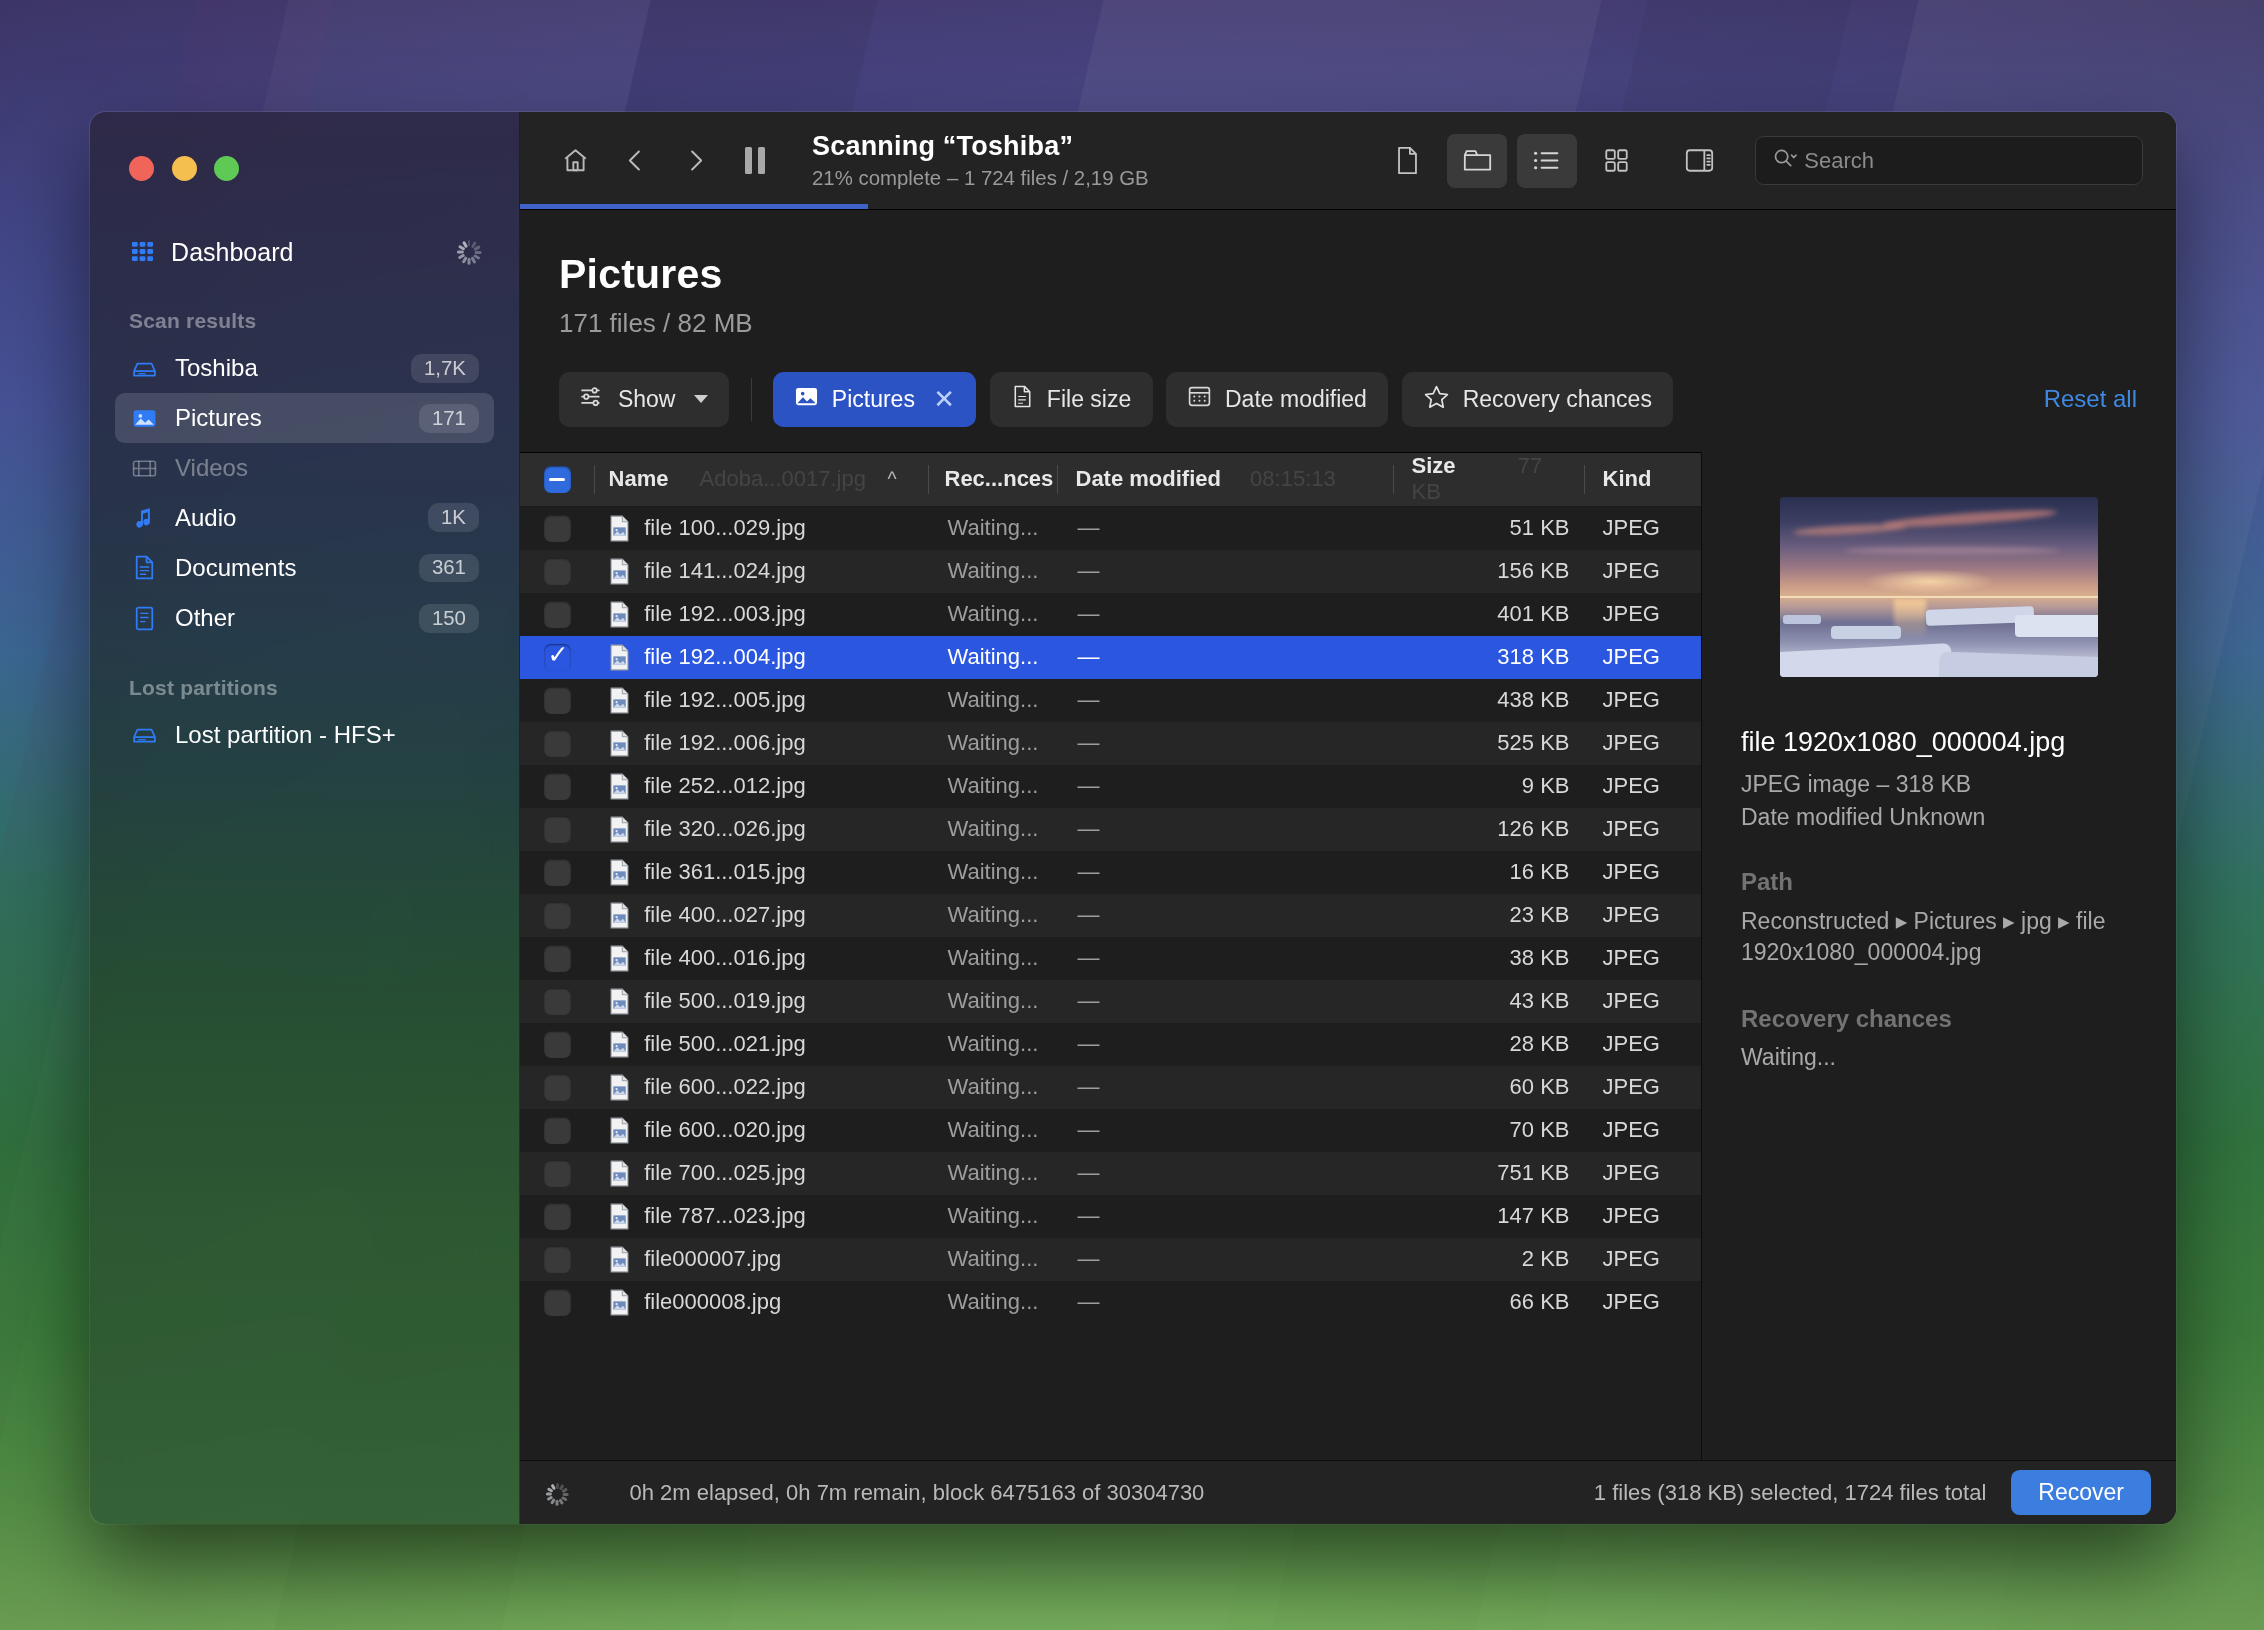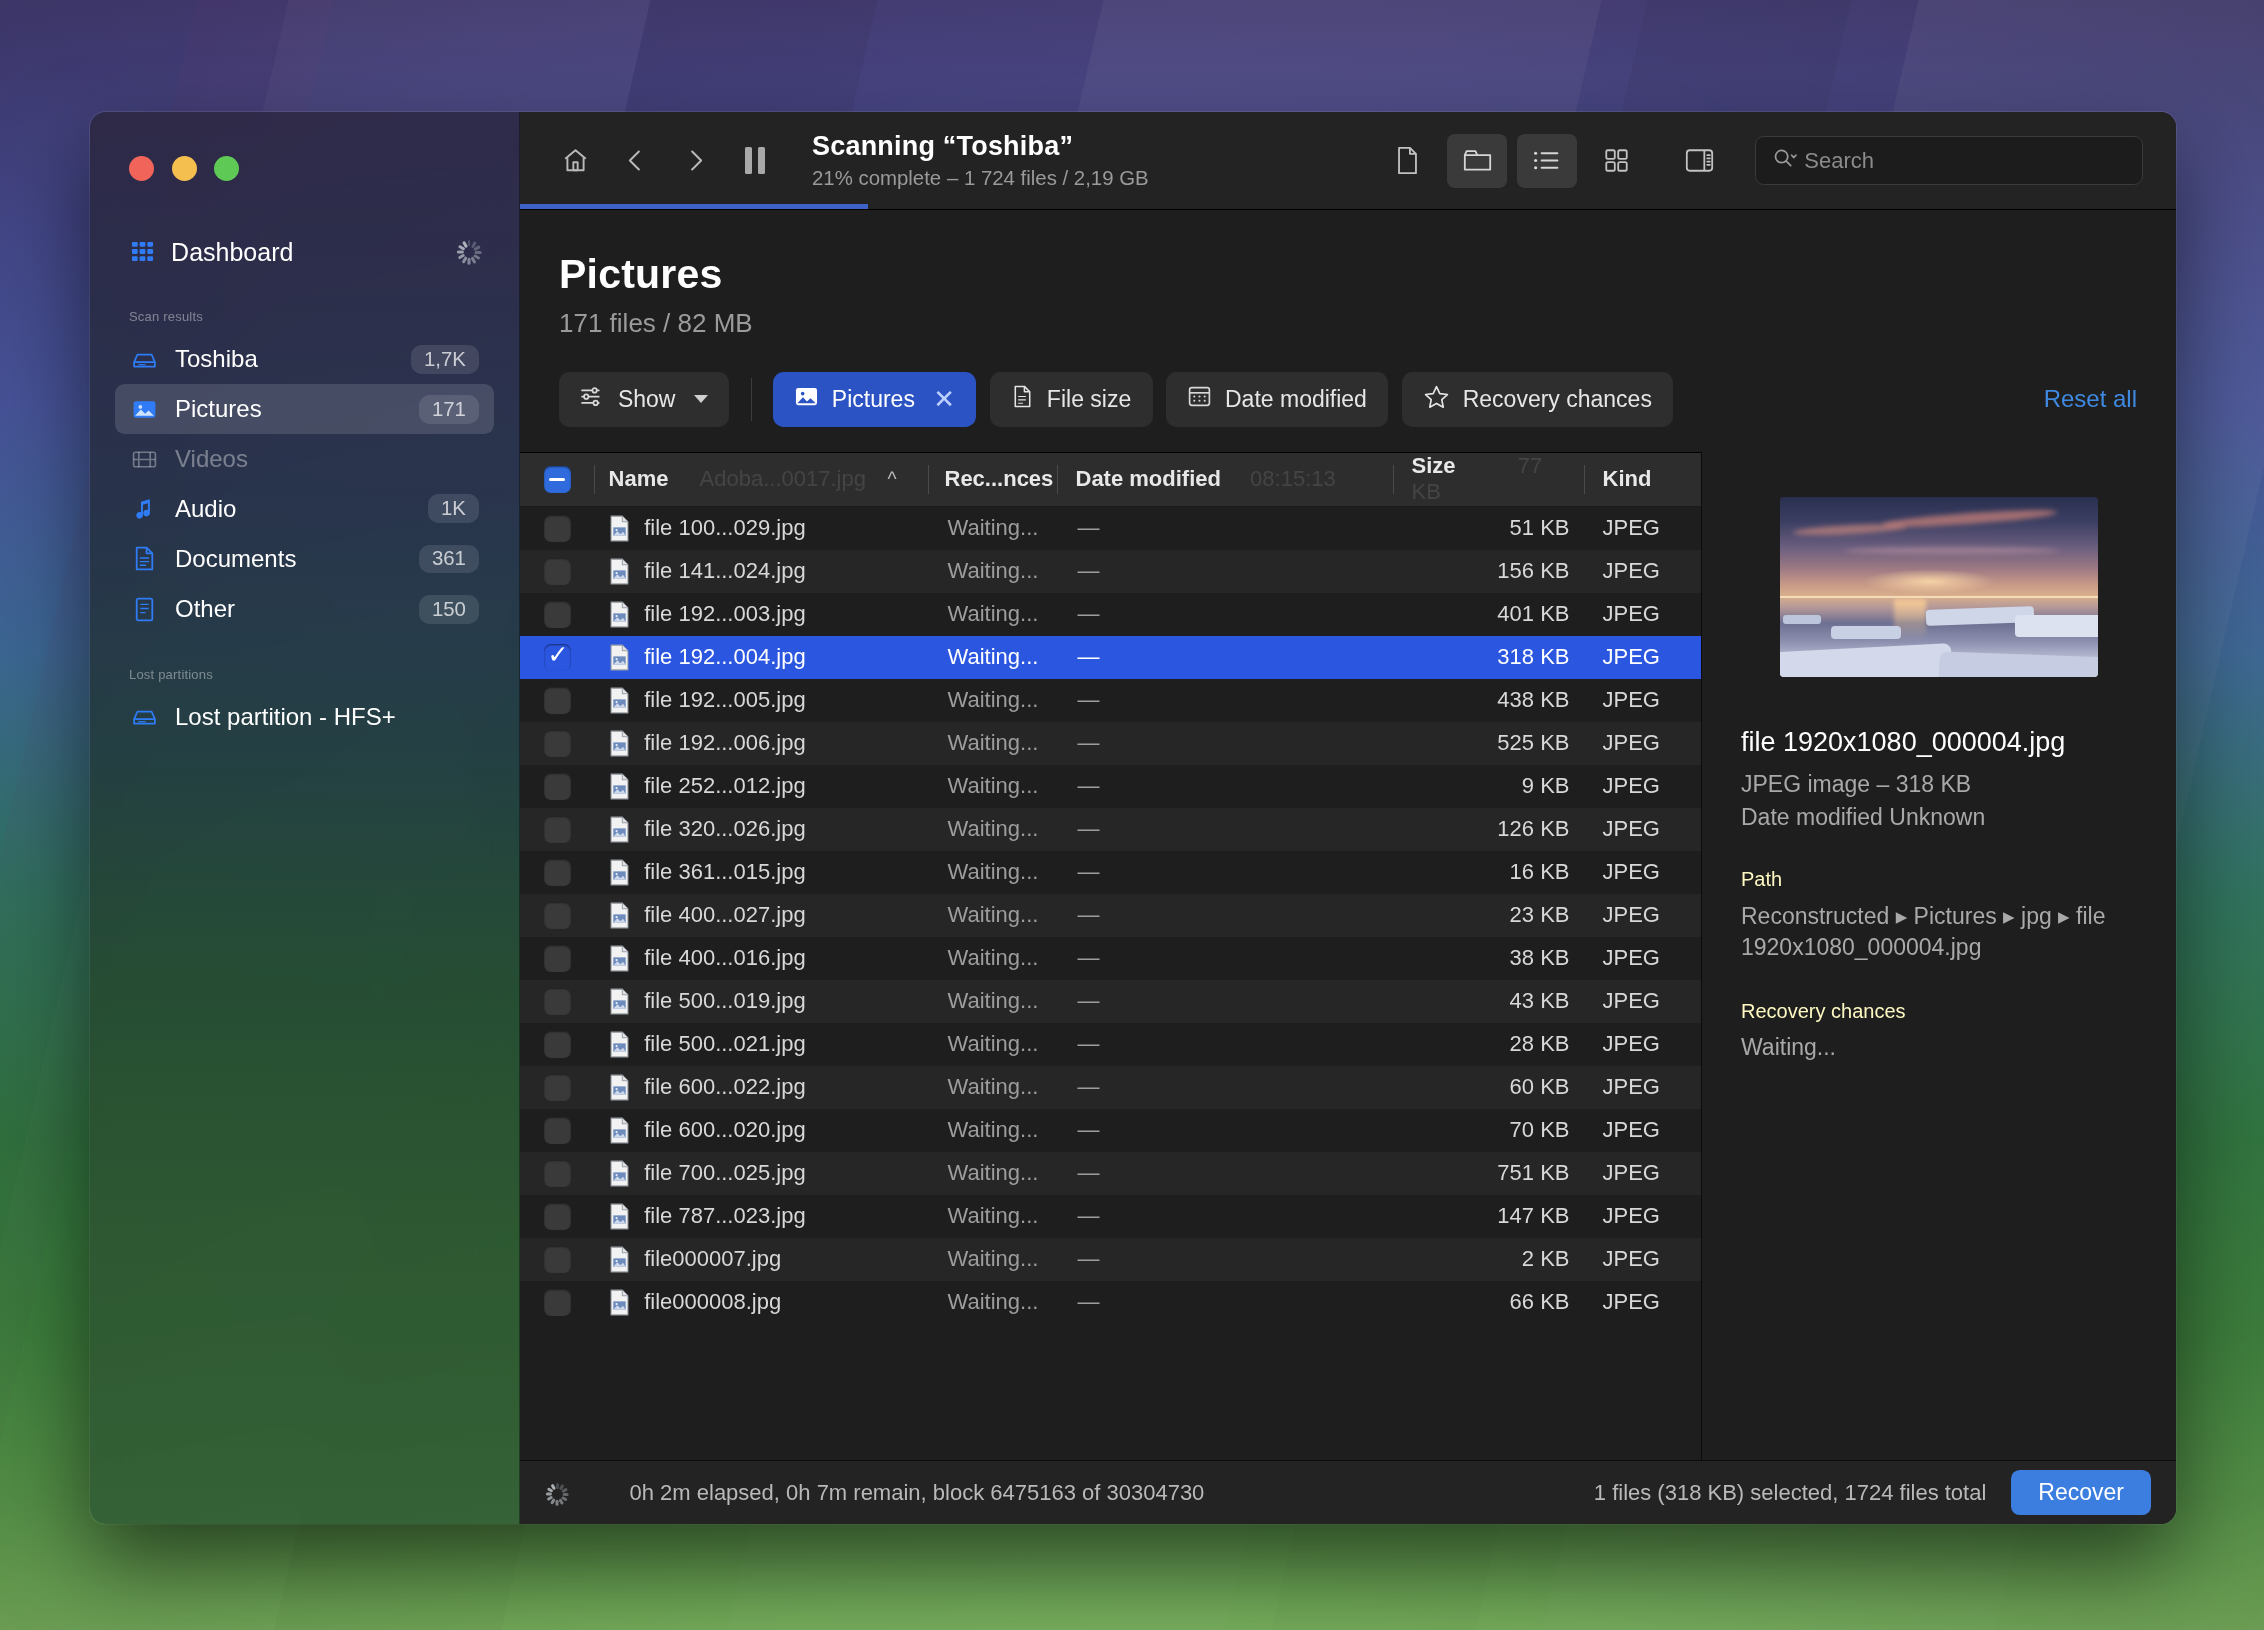--- a/index.html
+++ b/index.html
@@ -57,21 +57,21 @@
     padding:9.7px 13.6px; border-radius:9.7px; gap:15.5px;
   }
   .dash-label{ color:#fff; font-size:25px; font-weight:400; flex:1; }
   .spinner{ width:25px; height:25px; position:relative; opacity:.85;}
   .spinner i{
     position:absolute; left:49%; top:8%; width:2.5px; height:27%;
     background:#cfd4da; border-radius:1.9px; transform-origin:50% 183%;
   }
 
   .sb-group-title{
-    color:rgba(255,255,255,.40); font-size:13px; font-weight:400;
+    color:rgba(255,255,255,.40); font-size:21px; font-weight:700;
     margin:33px 0 9.7px 39px; letter-spacing:0.2px;
   }
   .sb-item{
     display:flex; align-items:center; gap:17.5px;
     margin:0 25px; padding:10.7px 15.5px; border-radius:9.7px; cursor:default;
   }
   .sb-item.sel{ background:rgba(255,255,255,.13); }
   .sb-item .lbl{ flex:1; color:#fff; font-size:24px; }
   .sb-item.dim .lbl{ color:rgba(255,255,255,.38); }
   .sb-item .cnt{
@@ -204,21 +204,21 @@
   #thumb .ice1{ position:absolute; left:46%; top:62%; width:34%; height:9%; background:#cfd6e8; border-radius:3.9px; transform:rotate(-2deg); }
   #thumb .ice2{ position:absolute; left:74%; top:66%; width:28%; height:12%; background:#dde2f0; border-radius:3.9px; }
   #thumb .ice3{ position:absolute; left:16%; top:72%; width:22%; height:7%; background:#c8d0e4; border-radius:3.9px; }
   #thumb .ice4{ position:absolute; left:1%;  top:66%; width:12%; height:5%; background:#bcc5dc; border-radius:2.9px; }
   #thumb .ice5{ position:absolute; left:-6%; top:84%; width:60%; height:22%; background:#d3d9ea; border-radius:7.8px; transform:rotate(-3deg); }
   #thumb .ice6{ position:absolute; left:50%; top:88%; width:62%; height:20%; background:#c6cde2; border-radius:7.8px; transform:rotate(2deg); }
 
   #d-name{ color:#fff; font-size:27px; font-weight:400; line-height:1.25; }
   #d-kind{ color:#a9a9a9; font-size:23px; margin-top:11.6px; }
   #d-date{ color:#a9a9a9; font-size:23px; margin-top:5.8px; }
-  .d-h{ color:#fef9c3; font-size:20px; font-weight:400; margin-top:37px; }
+  .d-h{ color:#737373; font-size:24px; font-weight:700; margin-top:37px; }
   .d-v{ color:#a9a9a9; font-size:23px; margin-top:9.7px; line-height:1.35; }
 
   
   #status{
     height:64px; flex:0 0 64px; background:#232323; border-top:1px solid #0d0d0d;
     display:flex; align-items:center; padding:0 25px 0 25px; gap:17.5px;
   }
   #status-left{ color:#b9b9b9; font-size:22px;margin-left:44px; }
   #status-right{ margin-left:auto; display:flex; align-items:center; gap:25px; }
   #status-count{ color:#b9b9b9; font-size:22px; }

